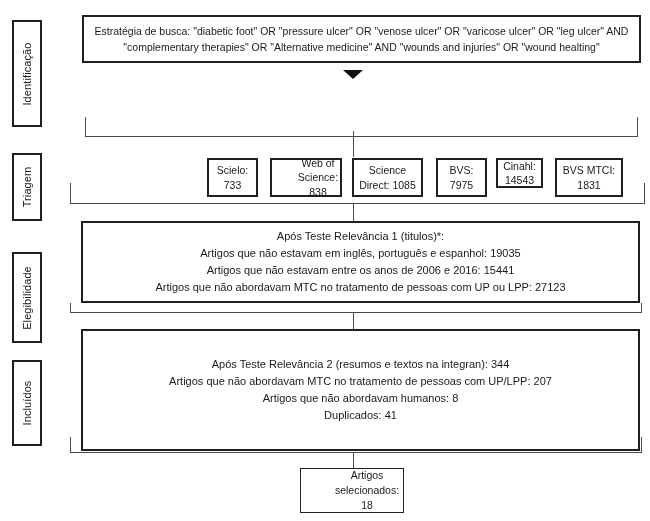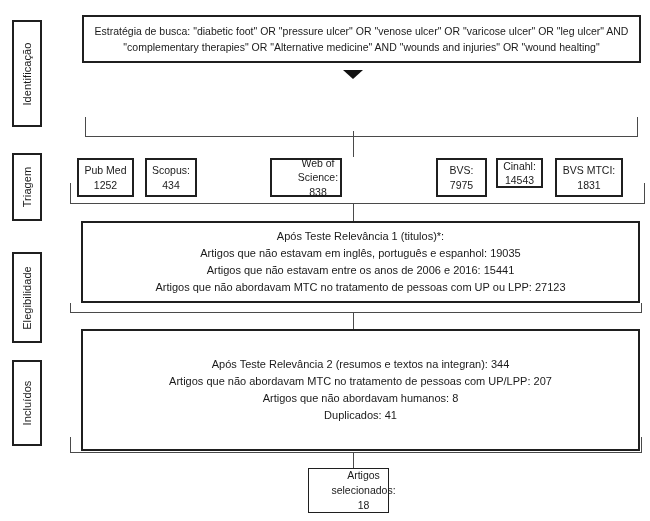--- a/index.html
+++ b/index.html
@@ -91,31 +91,31 @@
     <div>Estratégia de busca: "diabetic foot" OR "pressure ulcer" OR "venose ulcer" OR "varicose ulcer" OR "leg ulcer" AND</div>
     <div>"complementary therapies" OR "Alternative medicine" AND "wounds and injuries" OR "wound healting"</div>
   </div>
 
   <div class="arrow-down" style="left:343px;top:70px;"></div>
 
 
   <div class="bracket" style="left:85px;top:117px;width:553px;height:20px;"></div>
   <div class="vline" style="left:353px;top:131px;height:26px;"></div>
 
-  <div class="box smallbox" style="left:77px;top:158px;width:57px;height:39px;">
-    <div>Pub Med</div>
-    <div>1252</div>
-  </div>
-  <div class="box smallbox" style="left:145px;top:158px;width:52px;height:39px;">
-    <div>Scopus:</div>
-    <div>434</div>
+  <div class="box smallbox" style="left:207px;top:158px;width:51px;height:39px;">
+    <div>Scielo:</div>
+    <div>733</div>
   </div>
   <div class="box smallbox" style="left:270px;top:158px;width:72px;height:39px;padding-left:24px;">
     <div>Web of</div>
     <div>Science: 838</div>
+  </div>
+  <div class="box smallbox" style="left:352px;top:158px;width:71px;height:39px;">
+    <div>Science</div>
+    <div>Direct: 1085</div>
   </div>
   <div class="box smallbox" style="left:436px;top:158px;width:51px;height:39px;">
     <div>BVS:</div>
     <div>7975</div>
   </div>
   <div class="box smallbox" style="left:496px;top:158px;width:47px;height:30px;">
     <div>Cinahl:</div>
     <div>14543</div>
   </div>
   <div class="box smallbox" style="left:555px;top:158px;width:68px;height:39px;">
@@ -139,18 +139,18 @@
   <div class="box bigbox" style="left:81px;top:329px;width:559px;height:122px;">
     <div>Após Teste Relevância 2 (resumos e textos na integran): 344</div>
     <div>Artigos que não abordavam MTC no tratamento de pessoas com UP/LPP: 207</div>
     <div>Artigos que não abordavam humanos: 8</div>
     <div>Duplicados: 41</div>
   </div>
 
   <div class="bracket" style="left:70px;top:437px;width:572px;height:16px;"></div>
   <div class="vline" style="left:353px;top:452px;height:16px;"></div>
 
-  <div class="box finalbox" style="left:308px;top:468px;width:81px;height:45px;padding-left:30px;">
+  <div class="box finalbox" style="left:300px;top:468px;width:104px;height:45px;padding-left:30px;">
     <div>Artigos</div>
     <div>selecionados: 18</div>
   </div>
 
 </div>
 
 </body></html>

